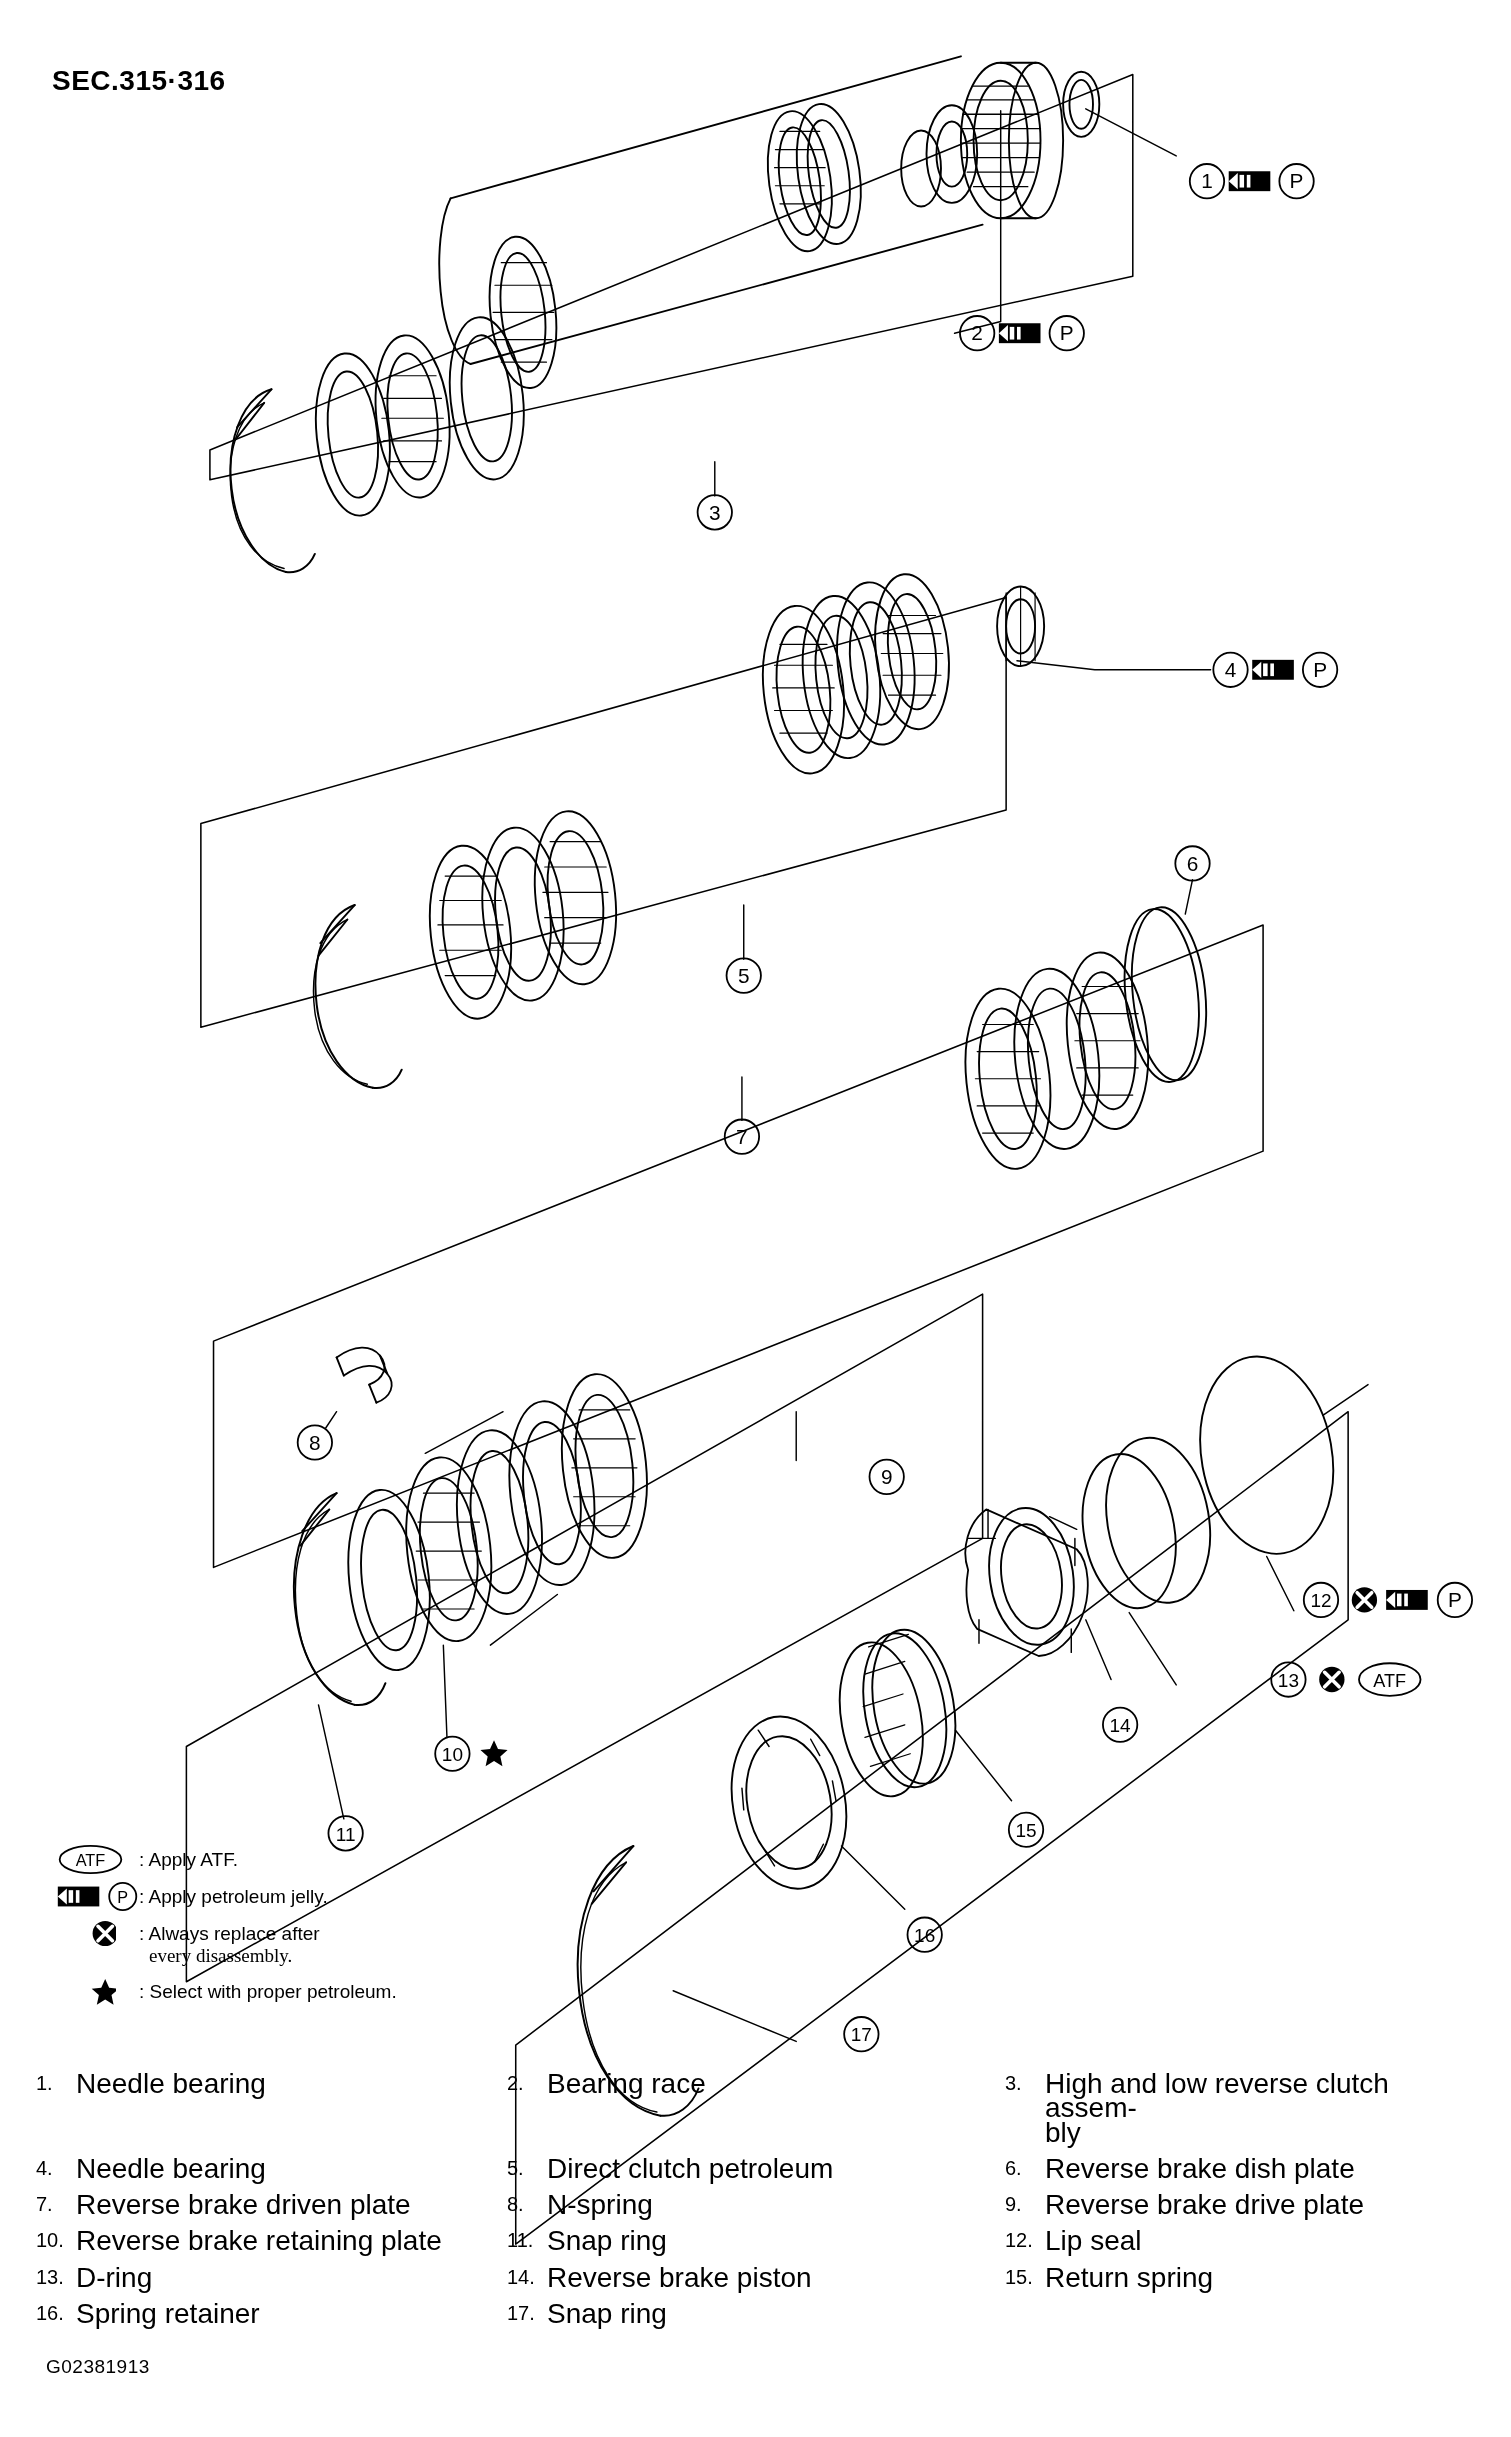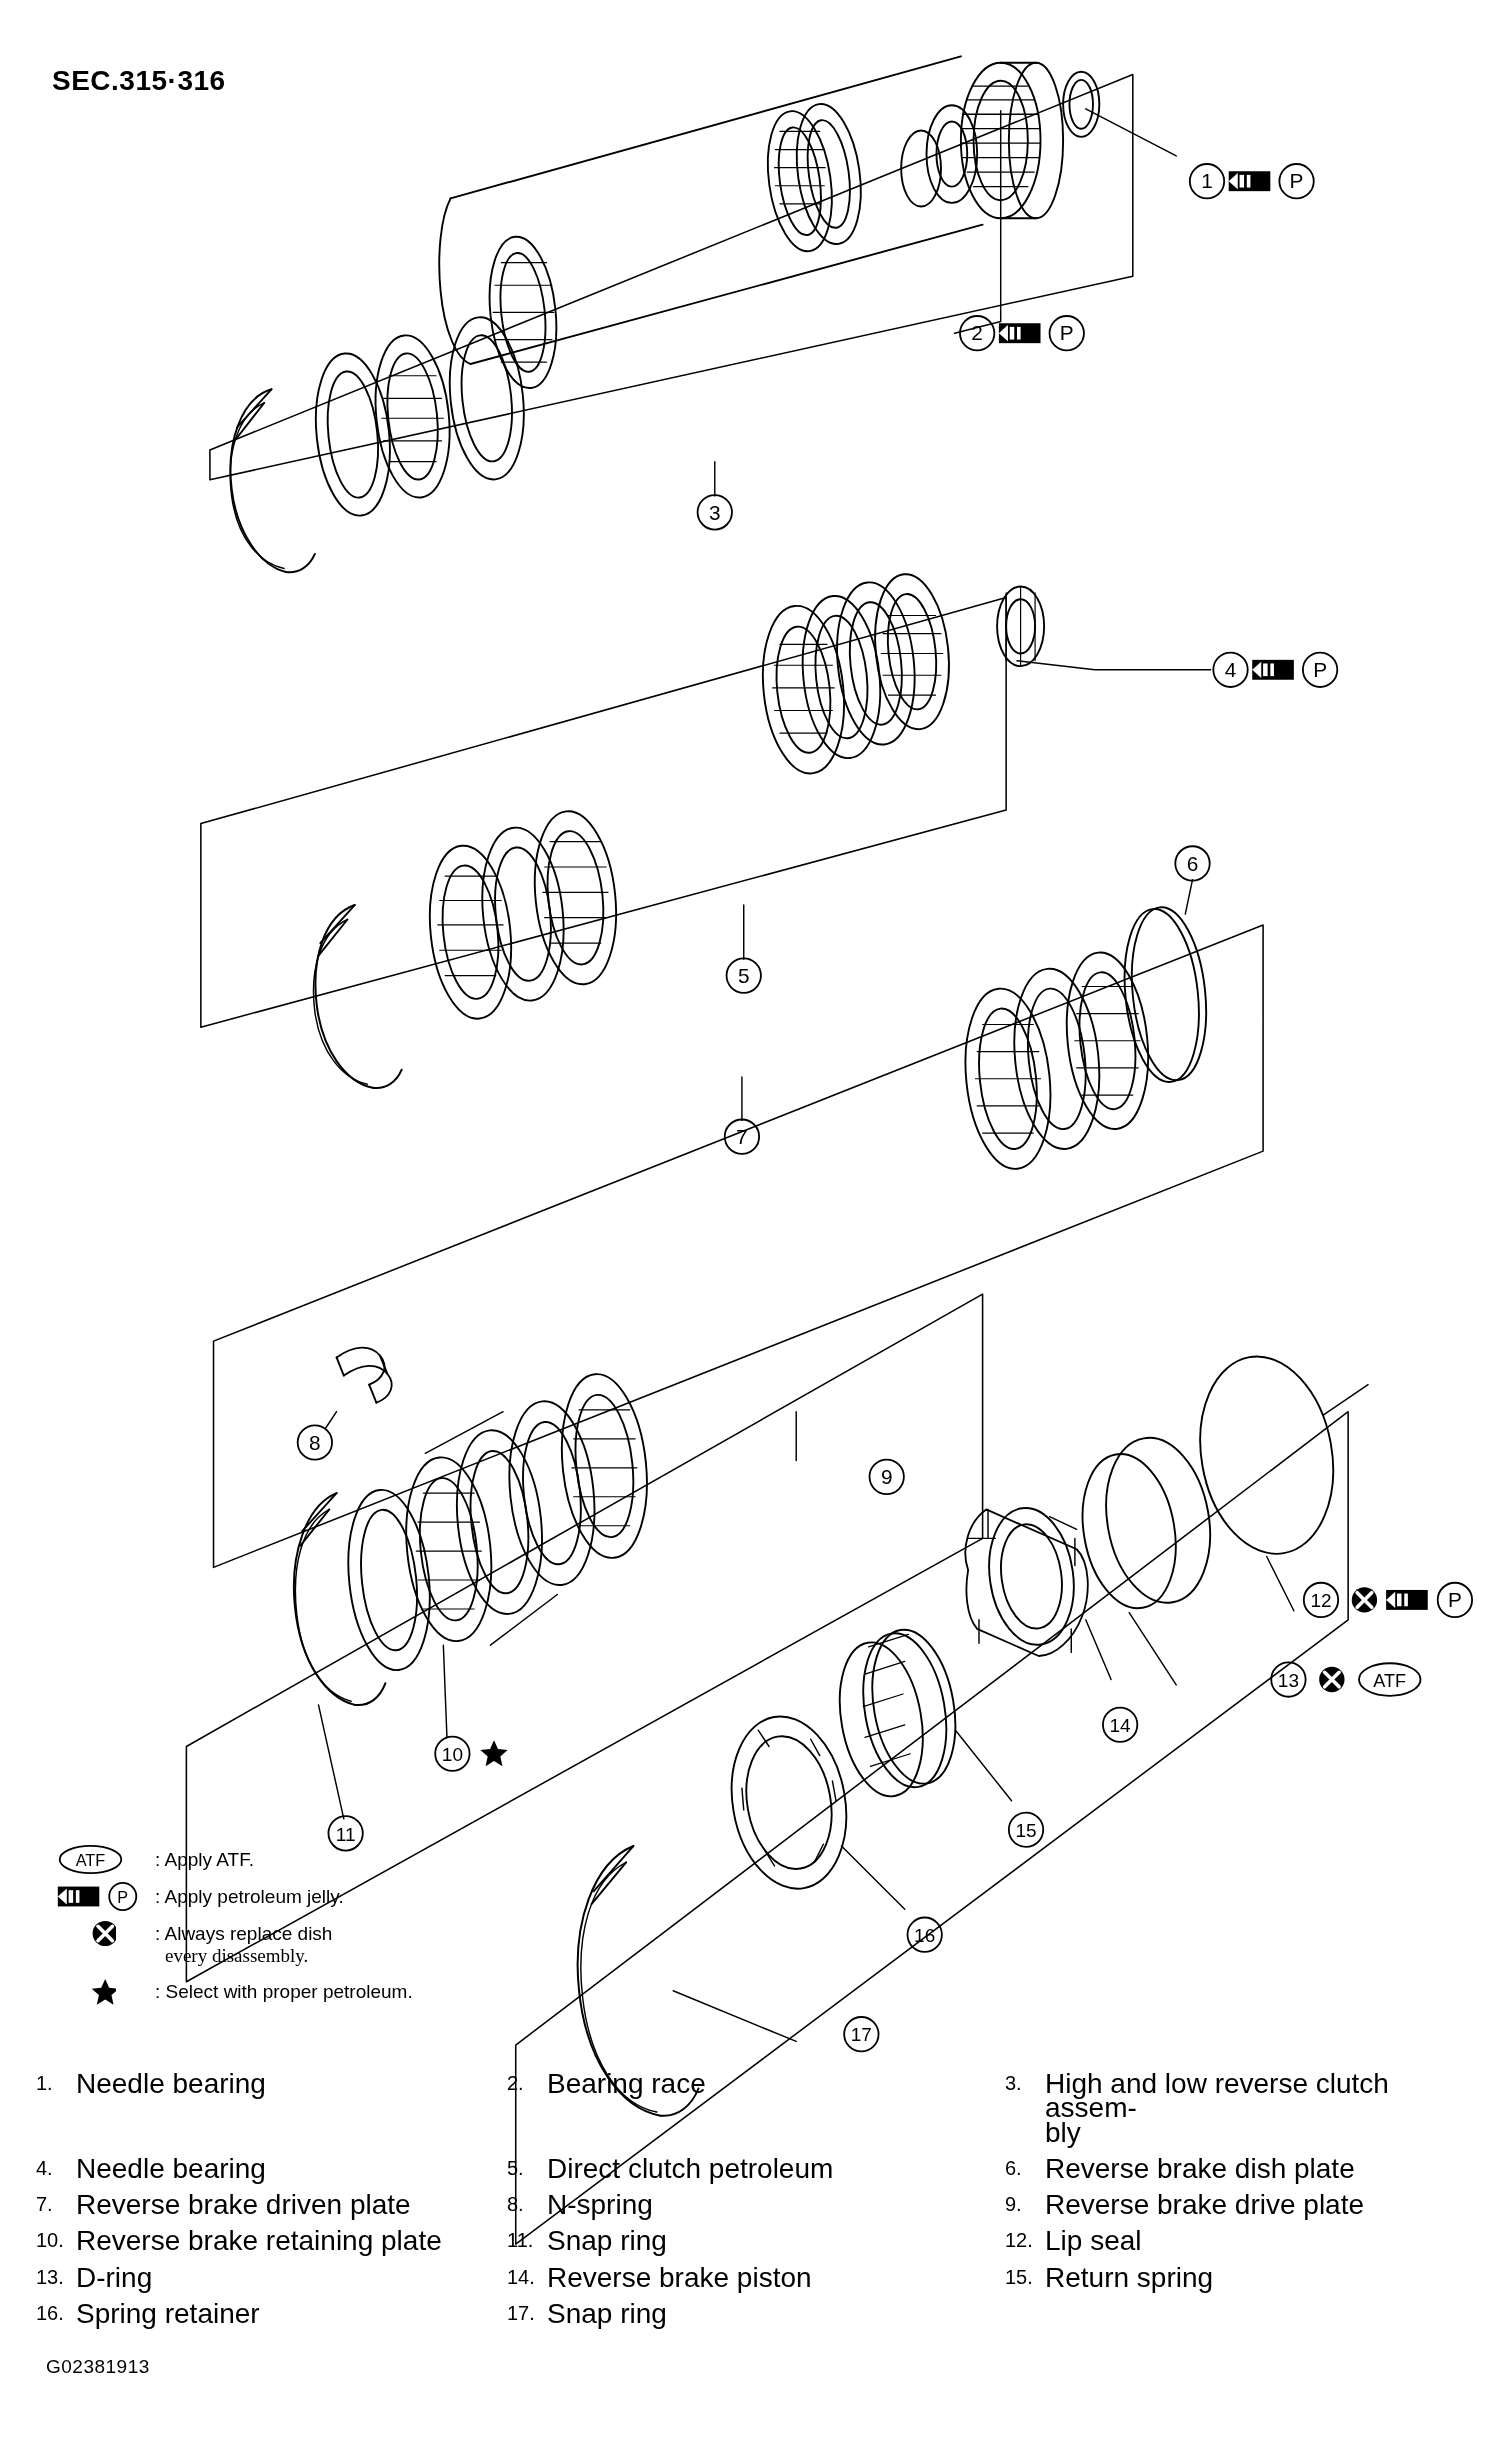--- a/index.html
+++ b/index.html
@@ -3,21 +3,21 @@
 <meta charset="utf-8">
 <style>
   html,body{margin:0;padding:0;background:#fff;}
   body{width:1511px;height:2438px;position:relative;font-family:"Liberation Sans",sans-serif;color:#000;overflow:hidden;}
   #sheet{position:absolute;left:0;top:0;width:1511px;height:1810px;}
   .sec-title{position:absolute;left:52px;top:65px;font-size:28px;font-weight:bold;letter-spacing:0.5px;}
   svg.diagram{position:absolute;left:0;top:0;width:1511px;height:2438px;}
   .legend{position:absolute;left:56px;top:1846px;width:507px;}
   .legend-row{display:flex;align-items:flex-start;margin-bottom:10px;}
   .legend-sym{width:83px;flex:0 0 83px;display:flex;align-items:center;justify-content:flex-start;height:27px;}
-  .legend-text{font-size:19px;line-height:22.6px;padding-top:2.7px;margin-left:16px;}
+  .legend-text{font-size:19px;line-height:22.6px;padding-top:2.7px;}
   .parts{position:absolute;left:36px;top:2072px;width:1448px;}
   .parts-row{display:flex;}
   .part{display:flex;align-items:flex-start;margin-bottom:11.8px;}
   .part .num{width:40px;flex:0 0 40px;font-size:20px;text-align:left;}
   .part .lbl{font-size:28px;line-height:24.4px;}
   .col1{width:471px;flex:0 0 471px;}
   .col2{width:498px;flex:0 0 498px;}
   .col3{width:452px;flex:0 0 452px;}
   .figcode{position:absolute;left:46px;top:2356px;font-size:19px;letter-spacing:0.5px;}
 </style>
@@ -348,21 +348,21 @@
     </div>
 
     <div class="legend-row">
       <div class="legend-sym" style="justify-content:center;">
         <svg width="36" height="29" viewBox="0 0 40 32">
           <circle cx="28" cy="16" r="14" fill="#000"></circle>
           <path d="M20 8 L36 24 M36 8 L20 24" stroke="#fff" stroke-width="4" fill="none" stroke-linecap="round"></path>
         </svg>
       </div>
       <div class="legend-text">
-        <span>: Always replace dish</span><br>
+        <span>: Always replace after</span><br>
         <span style="padding-left:10px;display:inline-block;font-family:Liberation Serif, serif;">every disassembly.</span>
       </div>
     </div>
 
     <div class="legend-row">
       <div class="legend-sym" style="justify-content:center;">
         <svg width="36" height="29" viewBox="0 0 40 32">
           <g transform="translate(28,17)">
             <path d="M0,-15 L4.4,-5.1 L15,-4.0 L7.0,3.0 L9.3,13.8 L0,8.0 L-9.3,13.8 L-7.0,3.0 L-15,-4.0 L-4.4,-5.1 Z" fill="#000"></path>
           </g>

